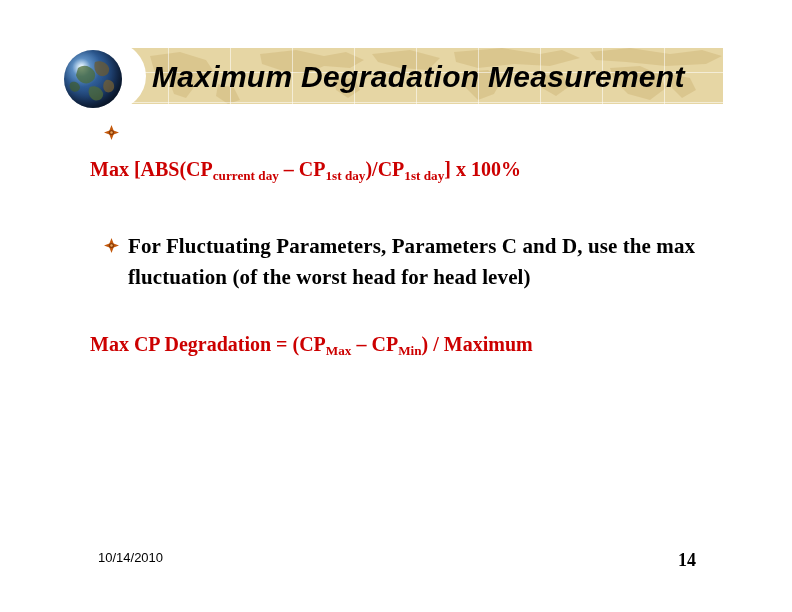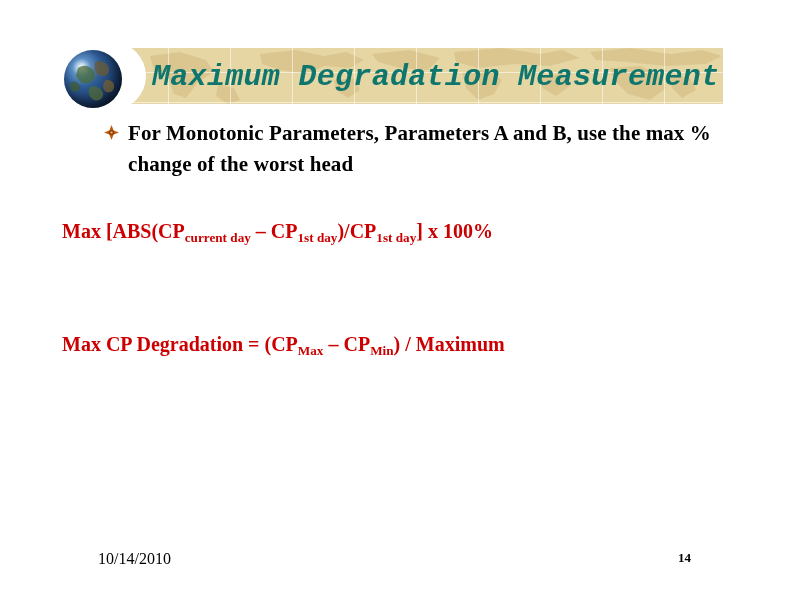--- a/index.html
+++ b/index.html
@@ -49,25 +49,25 @@
     width: 60px;
     height: 68px;
     background: #ffffff;
     border-radius: 0 40px 40px 0;
   }
   .title-text {
     position: absolute;
     left: 152px;
     top: 60px;
     width: 566px;
-    font-family: Liberation Mono, monospace;
+    font-family: Liberation Sans, sans-serif;
     font-size: 30px;
     font-style: italic;
     font-weight: bold;
-    color: #0f766e;
+    color: #000000;
     letter-spacing: 0.3px;
     white-space: nowrap;
     line-height: 34px;
   }
 
   
   .globe {
     position: absolute;
     left: 64px;
     top: 50px;
@@ -106,49 +106,49 @@
     font-weight: bold;
     color: #000000;
     line-height: 31px;
     letter-spacing: 0.1px;
   }
   .formula {
     font-family: "Liberation Serif", serif;
     font-size: 20px;
     font-weight: bold;
     color: #cc0000;
-    padding-left: 62px;
+    padding-left: 90px;
     line-height: 26px;
     white-space: nowrap;
   }
   .formula sub {
     font-size: 0.66em;
     font-weight: bold;
     vertical-align: baseline;
     position: relative;
     bottom: -0.28em;
   }
   .gap-1 { height: 38px; }
   .gap-2 { height: 46px; }
 
   
   .footer-date {
     position: absolute;
     left: 98px;
     top: 550px;
-    font-family: Liberation Serif, serif;
-    font-size: 16px;
+    font-family: Liberation Sans, sans-serif;
+    font-size: 13px;
     color: #000000;
   }
   .footer-page {
     position: absolute;
     left: 678px;
     top: 550px;
     font-family: "Liberation Serif", serif;
-    font-size: 13px;
+    font-size: 18px;
     font-weight: bold;
     color: #000000;
   }
 </style>
 </head>
 <body>
 
 <div class="slide">
 
   <div class="title-banner">
@@ -190,31 +190,40 @@
   <div class="body-area">
 
     <div class="bullet-row">
       <span class="bullet-mark">
         <svg width="15" height="15" viewBox="0 0 15 15" aria-hidden="true">
           <path d="M7.5 0 L9.6 5.4 L15 7.5 L9.6 9.6 L7.5 15 L5.4 9.6 L0 7.5 L5.4 5.4 Z" fill="#c4590c"></path>
           <circle cx="7.5" cy="7.5" r="2.6" fill="#8c3c06"></circle>
           <circle cx="7.5" cy="7.5" r="1.2" fill="#e8a35c"></circle>
         </svg>
       </span>
-      <div class="bullet-text">For Monotonic Parameters, Parameters A and B, use the max % change of the worst head</div>
     </div>
 
     <div class="gap-1"></div>
 
     <div class="formula">
       <span>Max [ABS(CP</span><sub>current day</sub><span> – CP</span><sub>1st day</sub><span>)/CP</span><sub>1st day</sub><span>] x 100%</span>
     </div>
 
     <div class="gap-2"></div>
 
+    <div class="bullet-row">
+      <span class="bullet-mark">
+        <svg width="15" height="15" viewBox="0 0 15 15" aria-hidden="true">
+          <path d="M7.5 0 L9.6 5.4 L15 7.5 L9.6 9.6 L7.5 15 L5.4 9.6 L0 7.5 L5.4 5.4 Z" fill="#c4590c"></path>
+          <circle cx="7.5" cy="7.5" r="2.6" fill="#8c3c06"></circle>
+          <circle cx="7.5" cy="7.5" r="1.2" fill="#e8a35c"></circle>
+        </svg>
+      </span>
+      <div class="bullet-text">For Fluctuating Parameters, Parameters C and D, use the max fluctuation (of the worst head for head level)</div>
+    </div>
 
     <div class="gap-1"></div>
 
     <div class="formula">
       <span>Max CP Degradation = (CP</span><sub>Max</sub><span> – CP</span><sub>Min</sub><span>) / Maximum</span>
     </div>
 
   </div>
 
   <div class="footer-date">10/14/2010</div>

